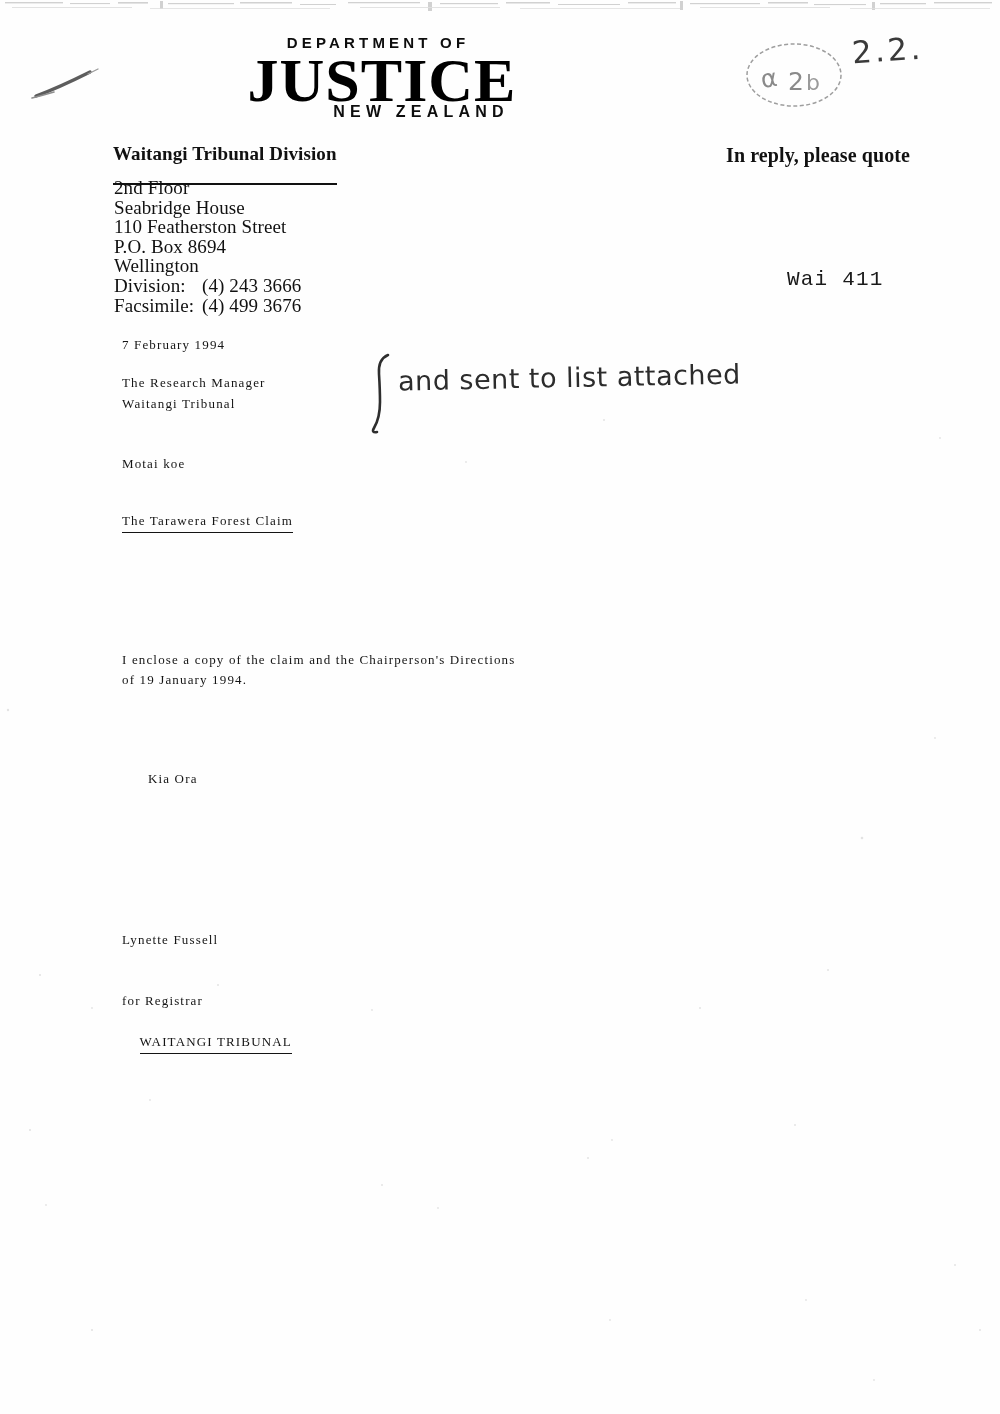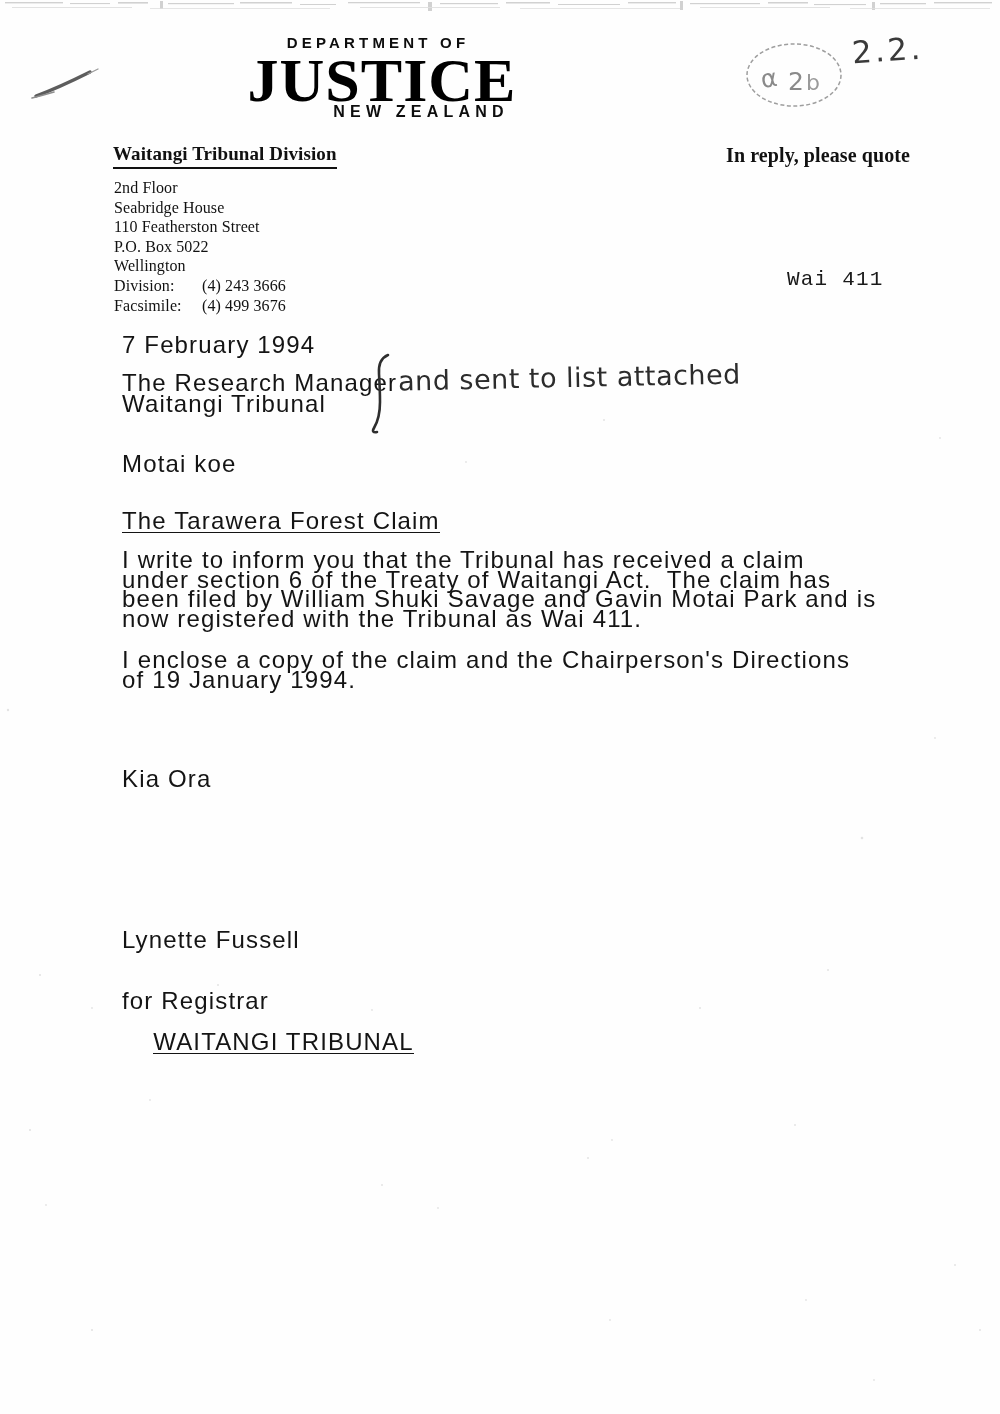--- a/index.html
+++ b/index.html
@@ -109,27 +109,27 @@
   }
 
   
   .division {
     position: absolute;
     left: 113px; top: 143px;
     font-size: 19px;
     font-weight: bold;
     letter-spacing: 0.1px;
     border-bottom: 2.2px solid #111;
-    padding-bottom: 2px;
+    padding-bottom: 18px;
     display: inline-block;
   }
   .address {
     position: absolute;
     left: 114px; top: 178px;
-    font-size: 16px;
+    font-size: 19px;
     line-height: 19.6px;
     letter-spacing: 0.1px;
   }
   .address .tel-label { display: inline-block; min-width: 88px; }
   .reply-quote {
     position: absolute;
     left: 726px; top: 144px;
     font-size: 20px;
     font-weight: bold;
     letter-spacing: 0.1px;
@@ -140,39 +140,39 @@
     font-family: "Liberation Mono", monospace;
     font-size: 21px;
     letter-spacing: 1.2px;
     color: #1a1a1a;
   }
 
   
   .tw {
     position: absolute;
     left: 122px;
-    font-family: Liberation Sans, sans-serif;
-    font-size: 24px;
+    font-family: Liberation Serif, serif;
+    font-size: 13px;
     line-height: 19.6px;
     letter-spacing: 1.15px;
     color: #141414;
     white-space: pre;
   }
   .date      { top: 335px; }
   .addressee { top: 373px; line-height: 20.5px; }
   .salutation{ top: 454px; }
   .subject   {
     top: 511px;
     border-bottom: 1.6px solid #141414;
     padding-bottom: 1px;
     display: inline-block;
   }
   .para1 { top: 550px; }
   .para2 { top: 650px; }
-  .closing { top: 769px; }
+  .closing { top: 769px; margin-left: 26px; }
   .signature { top: 889px; line-height: 20.4px; }
   .sig-org {
     border-bottom: 1.6px solid #141414;
     padding-bottom: 1px;
     display: inline-block;
   }
 </style>
 </head>
 <body>
 
@@ -233,44 +233,40 @@
       <text x="64" y="50" font-family="DejaVu Sans, sans-serif" font-size="22" fill="#9a9a9a">b</text>
     </svg>
   </div>
 
   <div class="division">Waitangi Tribunal Division</div>
 
   <div class="address">
     <div>2nd Floor</div>
     <div>Seabridge House</div>
     <div>110 Featherston Street</div>
-    <div>P.O. Box 5022</div>
+    <div>P.O. Box 8694</div>
     <div>Wellington</div>
     <div><span class="tel-label">Division:</span><span>(4) 243 3666</span></div>
     <div><span class="tel-label">Facsimile:</span><span>(4) 499 3676</span></div>
   </div>
 
   <div class="reply-quote">In reply, please quote</div>
   <div class="wai-ref">Wai 411</div>
 
   <div class="tw date">7 February 1994</div>
   <div class="tw addressee">The Research Manager
 Waitangi Tribunal</div>
 
   <svg class="hw-brace" viewBox="0 0 34 84">
     <path d="M20 3 Q10 7 11 22 Q12 38 12 50 Q12 66 6 76 Q3 81 9 80" stroke="#2e2e2e" stroke-width="2.6" fill="none" stroke-linecap="round"></path>
   </svg>
   <div class="hand hw-note">and sent to list attached</div>
 
   <div class="tw salutation">Motai koe</div>
   <div class="tw subject">The Tarawera Forest Claim</div>
-  <div class="tw para1">I write to inform you that the Tribunal has received a claim
-under section 6 of the Treaty of Waitangi Act.  The claim has
-been filed by William Shuki Savage and Gavin Motai Park and is
-now registered with the Tribunal as Wai 411.</div>
   <div class="tw para2">I enclose a copy of the claim and the Chairperson's Directions
 of 19 January 1994.</div>
   <div class="tw closing">Kia Ora</div>
 
   <div class="tw signature">
     <div>Lynette Fussell</div>
     <div>for Registrar</div>
     <div class="sig-org">WAITANGI TRIBUNAL</div>
   </div>
 

